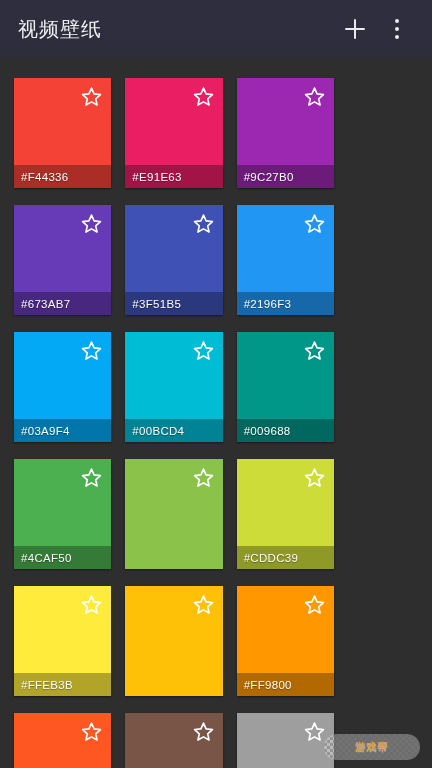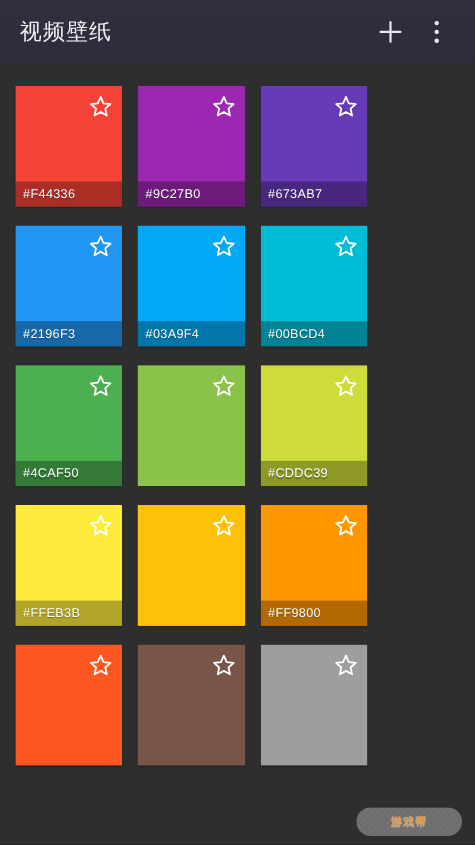--- a/index.html
+++ b/index.html
@@ -180,38 +180,56 @@
       <div class="tile">
         <div class="tile-swatch" style="background: rgb(244, 67, 54);"></div>
         <div class="star-icon">
           <svg viewBox="0 0 24 24" fill="none" stroke="#ffffff" stroke-width="1.7" stroke-linejoin="round">
             <path d="M12 3.2 L14.7 9.3 L21.3 10 L16.4 14.4 L17.8 20.9 L12 17.6 L6.2 20.9 L7.6 14.4 L2.7 10 L9.3 9.3 Z"></path>
           </svg>
         </div>
         <div class="tile-label">#F44336</div>
       </div>
       <div class="tile">
+        <div class="tile-swatch" style="background: rgb(233, 30, 99);"></div>
+        <div class="star-icon">
+          <svg viewBox="0 0 24 24" fill="none" stroke="#ffffff" stroke-width="1.7" stroke-linejoin="round">
+            <path d="M12 3.2 L14.7 9.3 L21.3 10 L16.4 14.4 L17.8 20.9 L12 17.6 L6.2 20.9 L7.6 14.4 L2.7 10 L9.3 9.3 Z"></path>
+          </svg>
+        </div>
+        <div class="tile-label">#E91E63</div>
+      </div>
+      <div class="tile">
         <div class="tile-swatch" style="background: rgb(156, 39, 176);"></div>
         <div class="star-icon">
           <svg viewBox="0 0 24 24" fill="none" stroke="#ffffff" stroke-width="1.7" stroke-linejoin="round">
             <path d="M12 3.2 L14.7 9.3 L21.3 10 L16.4 14.4 L17.8 20.9 L12 17.6 L6.2 20.9 L7.6 14.4 L2.7 10 L9.3 9.3 Z"></path>
           </svg>
         </div>
         <div class="tile-label">#9C27B0</div>
       </div>
       <div class="tile">
         <div class="tile-swatch" style="background: rgb(103, 58, 183);"></div>
         <div class="star-icon">
           <svg viewBox="0 0 24 24" fill="none" stroke="#ffffff" stroke-width="1.7" stroke-linejoin="round">
             <path d="M12 3.2 L14.7 9.3 L21.3 10 L16.4 14.4 L17.8 20.9 L12 17.6 L6.2 20.9 L7.6 14.4 L2.7 10 L9.3 9.3 Z"></path>
           </svg>
         </div>
         <div class="tile-label">#673AB7</div>
       </div>
       <div class="tile">
+        <div class="tile-swatch" style="background: rgb(63, 81, 181);"></div>
+        <div class="star-icon">
+          <svg viewBox="0 0 24 24" fill="none" stroke="#ffffff" stroke-width="1.7" stroke-linejoin="round">
+            <path d="M12 3.2 L14.7 9.3 L21.3 10 L16.4 14.4 L17.8 20.9 L12 17.6 L6.2 20.9 L7.6 14.4 L2.7 10 L9.3 9.3 Z"></path>
+          </svg>
+        </div>
+        <div class="tile-label">#3F51B5</div>
+      </div>
+      <div class="tile">
         <div class="tile-swatch" style="background: rgb(33, 150, 243);"></div>
         <div class="star-icon">
           <svg viewBox="0 0 24 24" fill="none" stroke="#ffffff" stroke-width="1.7" stroke-linejoin="round">
             <path d="M12 3.2 L14.7 9.3 L21.3 10 L16.4 14.4 L17.8 20.9 L12 17.6 L6.2 20.9 L7.6 14.4 L2.7 10 L9.3 9.3 Z"></path>
           </svg>
         </div>
         <div class="tile-label">#2196F3</div>
       </div>
       <div class="tile">
         <div class="tile-swatch" style="background: rgb(3, 169, 244);"></div>
@@ -223,20 +241,29 @@
         <div class="tile-label">#03A9F4</div>
       </div>
       <div class="tile">
         <div class="tile-swatch" style="background: rgb(0, 188, 212);"></div>
         <div class="star-icon">
           <svg viewBox="0 0 24 24" fill="none" stroke="#ffffff" stroke-width="1.7" stroke-linejoin="round">
             <path d="M12 3.2 L14.7 9.3 L21.3 10 L16.4 14.4 L17.8 20.9 L12 17.6 L6.2 20.9 L7.6 14.4 L2.7 10 L9.3 9.3 Z"></path>
           </svg>
         </div>
         <div class="tile-label">#00BCD4</div>
+      </div>
+      <div class="tile">
+        <div class="tile-swatch" style="background: rgb(0, 150, 136);"></div>
+        <div class="star-icon">
+          <svg viewBox="0 0 24 24" fill="none" stroke="#ffffff" stroke-width="1.7" stroke-linejoin="round">
+            <path d="M12 3.2 L14.7 9.3 L21.3 10 L16.4 14.4 L17.8 20.9 L12 17.6 L6.2 20.9 L7.6 14.4 L2.7 10 L9.3 9.3 Z"></path>
+          </svg>
+        </div>
+        <div class="tile-label">#009688</div>
       </div>
       <div class="tile">
         <div class="tile-swatch" style="background: rgb(76, 175, 80);"></div>
         <div class="star-icon">
           <svg viewBox="0 0 24 24" fill="none" stroke="#ffffff" stroke-width="1.7" stroke-linejoin="round">
             <path d="M12 3.2 L14.7 9.3 L21.3 10 L16.4 14.4 L17.8 20.9 L12 17.6 L6.2 20.9 L7.6 14.4 L2.7 10 L9.3 9.3 Z"></path>
           </svg>
         </div>
         <div class="tile-label">#4CAF50</div>
       </div>

